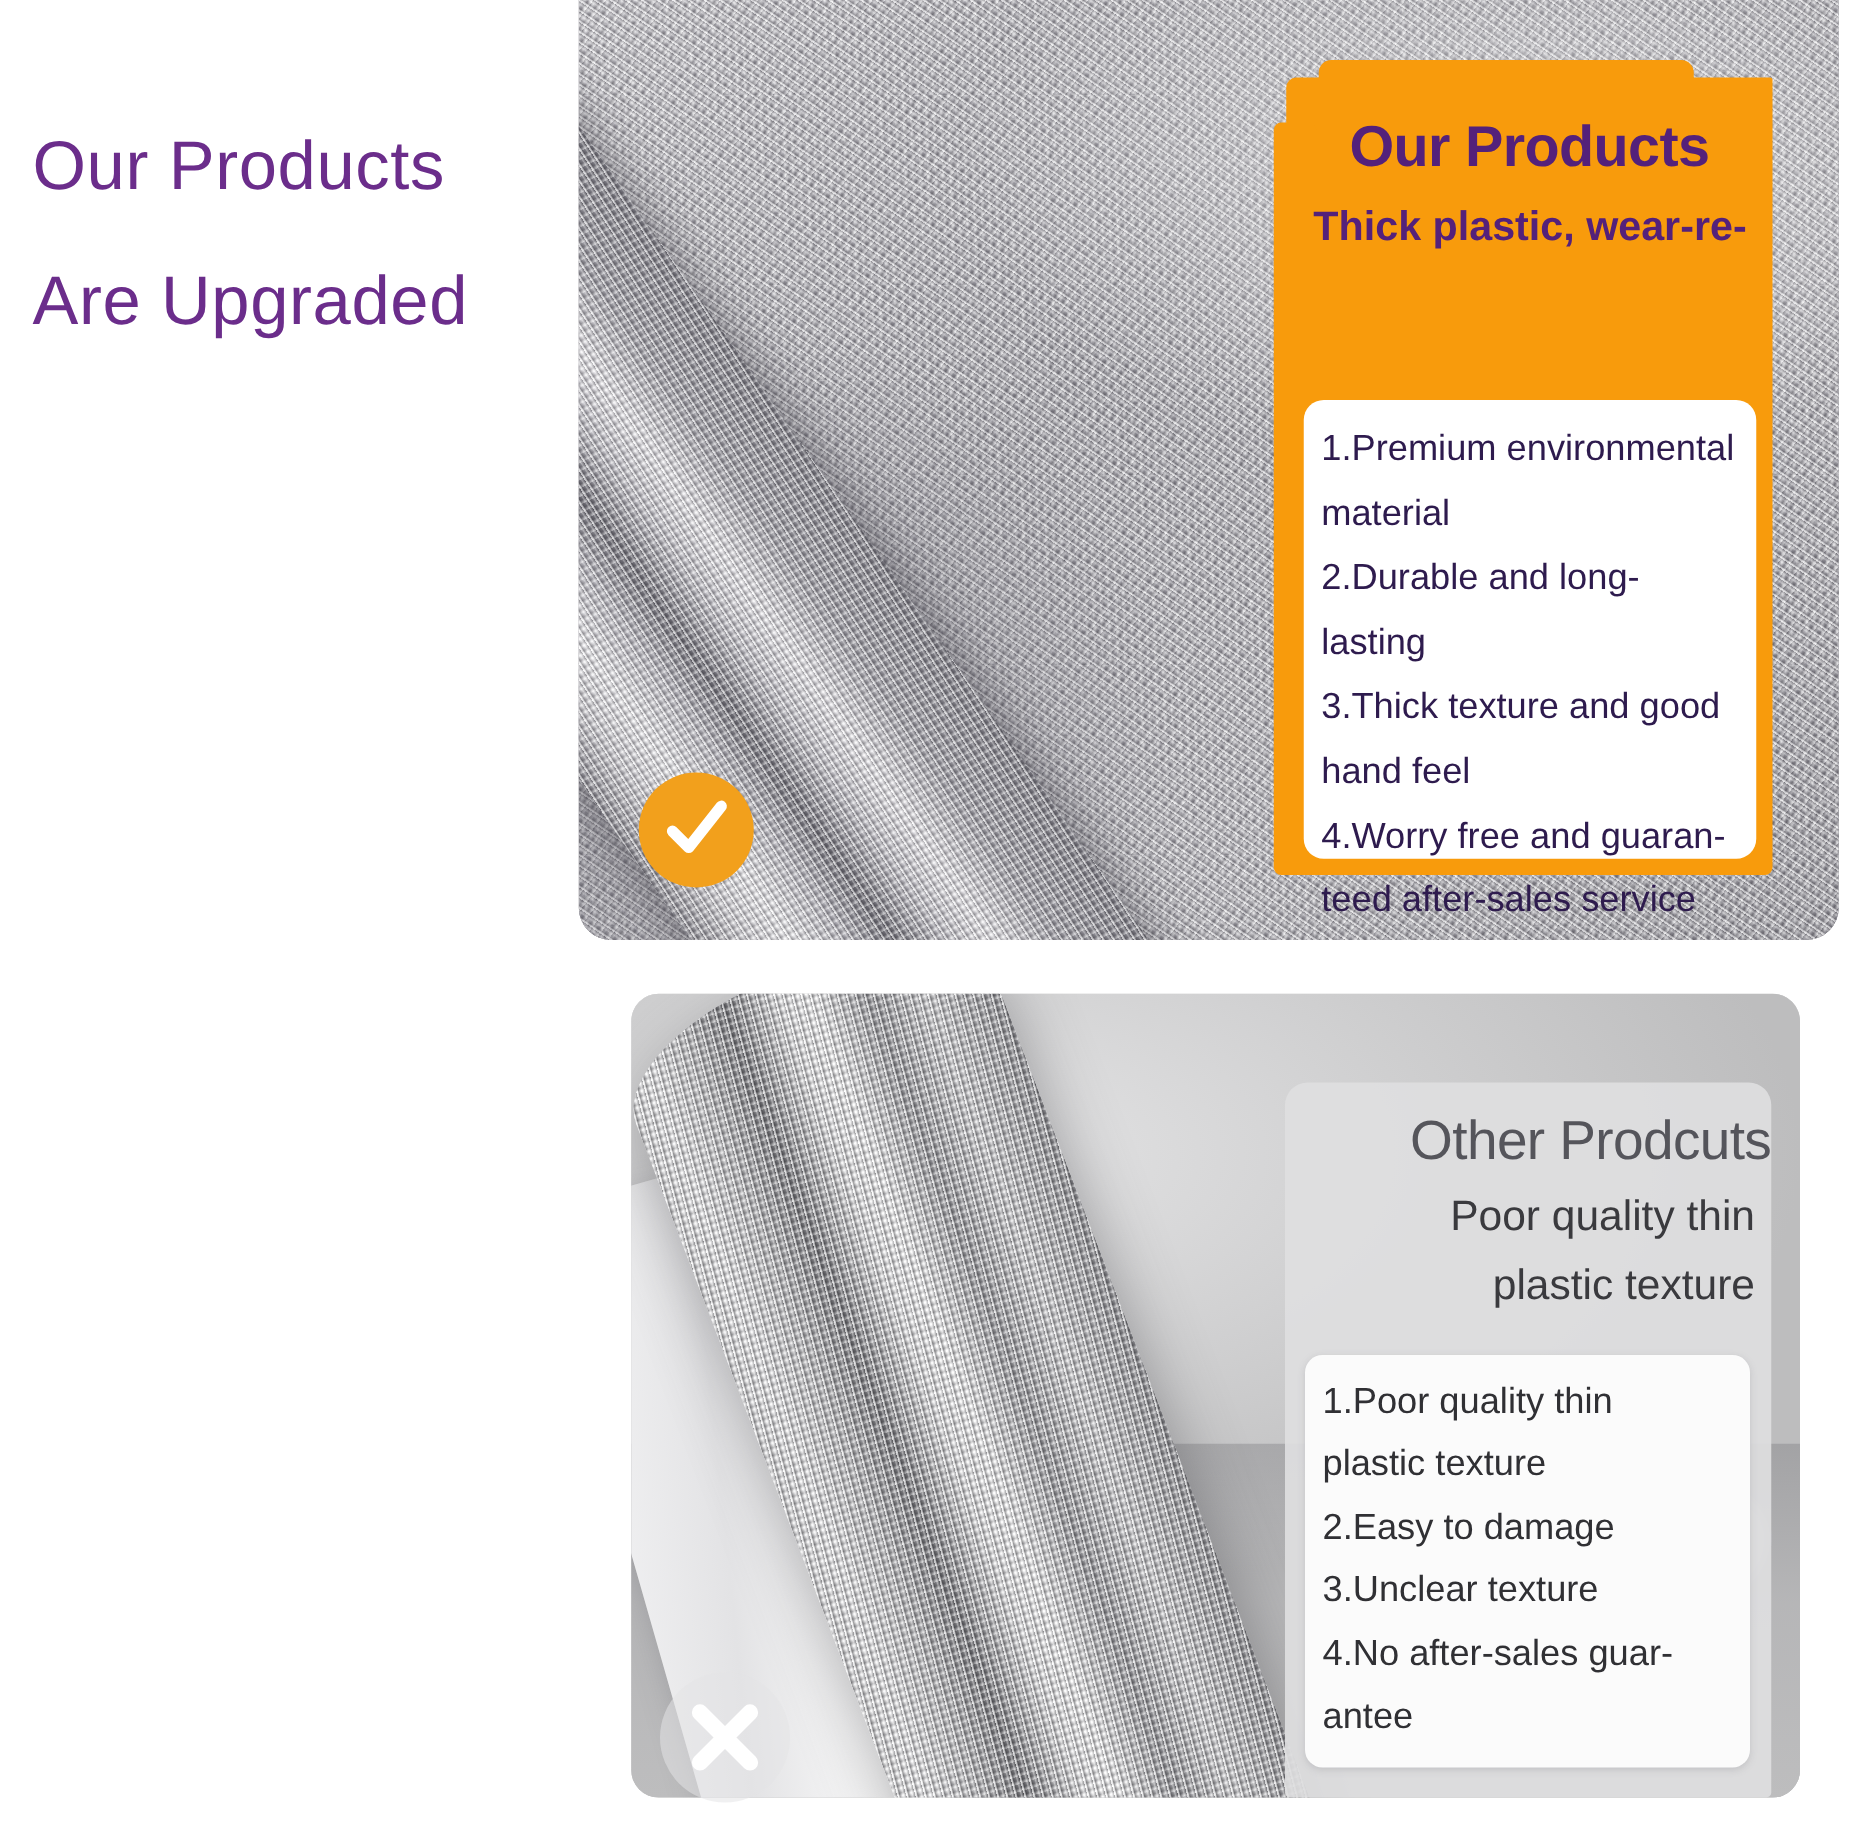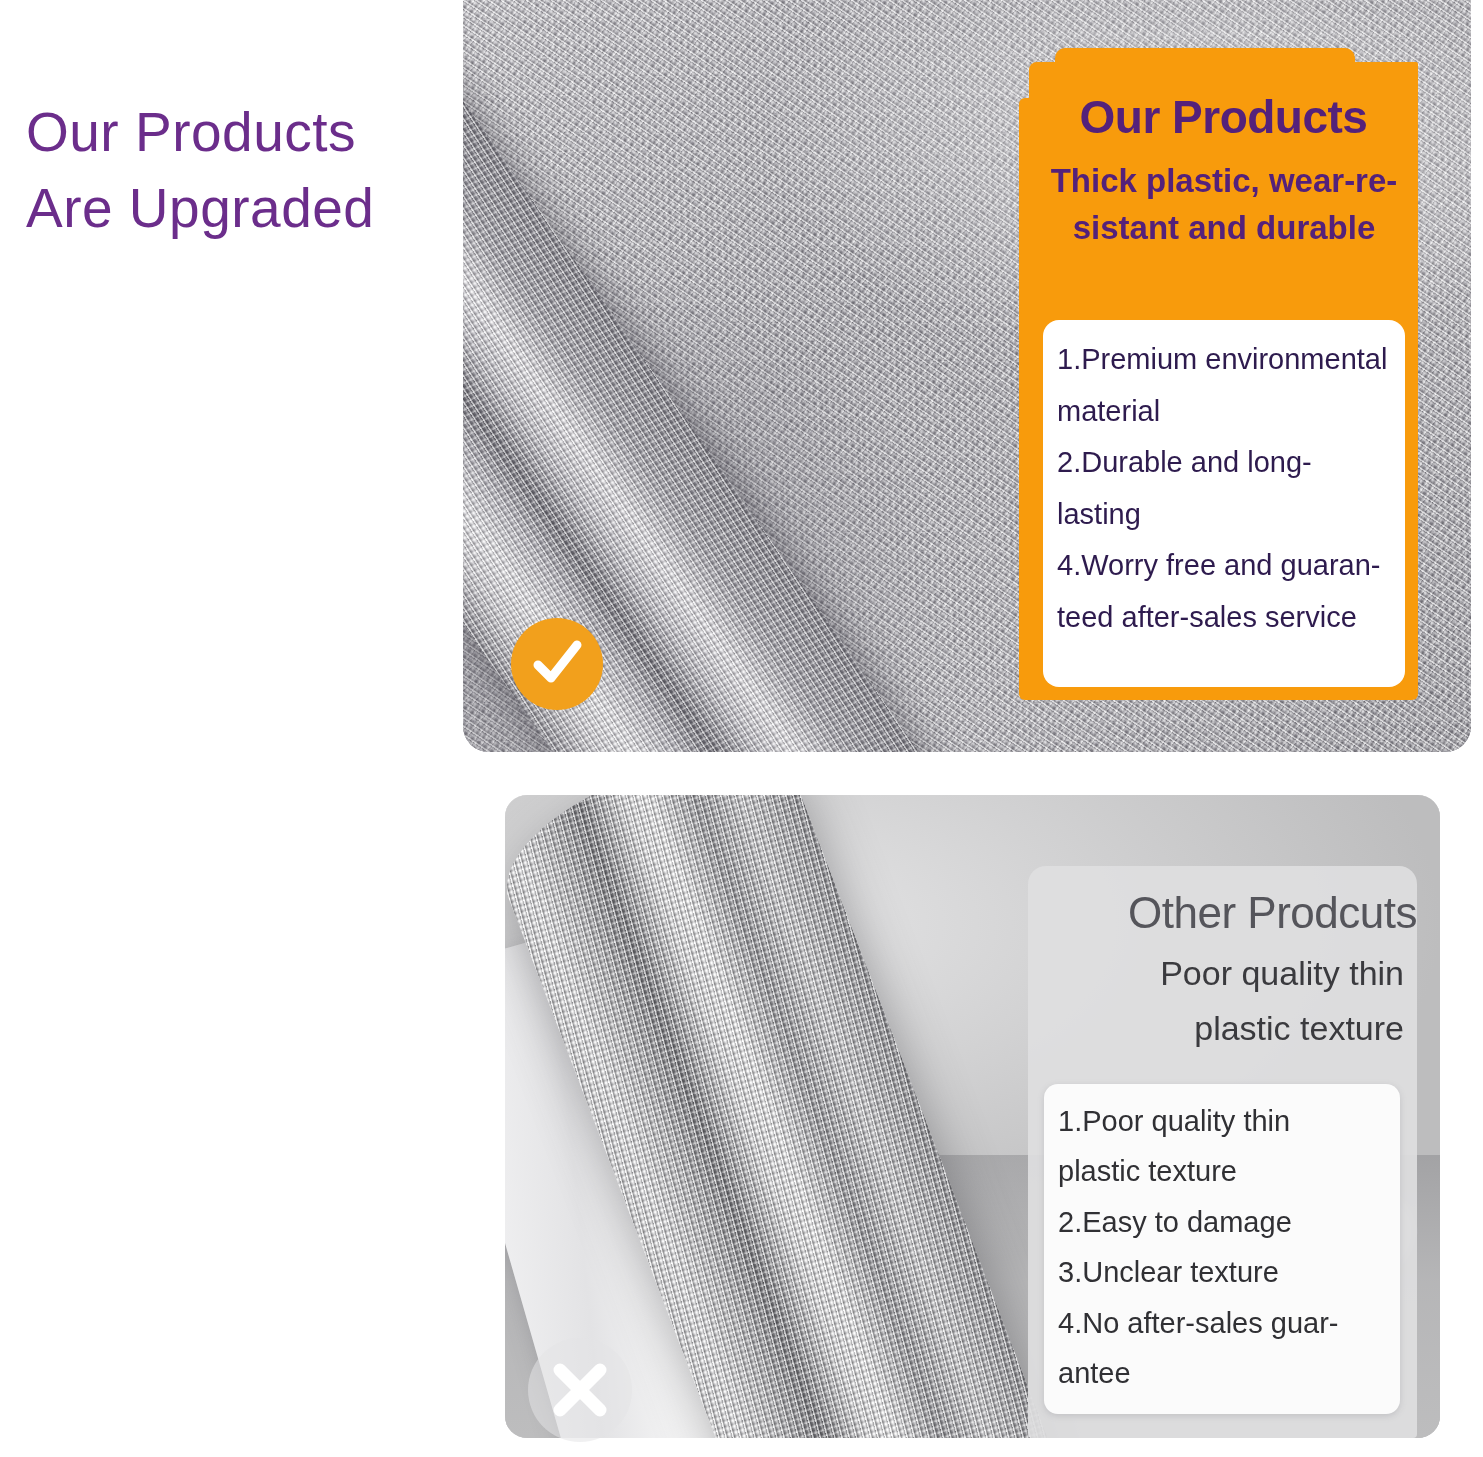--- a/index.html
+++ b/index.html
@@ -24,21 +24,21 @@
     left: 26px;
     top: 95px;
     width: 430px;
     color: #6B2D8B;
     font-size: 55px;
     line-height: 1.38;
     font-weight: 400;
     letter-spacing: 0.5px;
   }
   .headline .l1 { display: block; }
-  .headline .l2 { display: block; }
+  .headline .l2 { display: block; margin-top: 32px; }
 
   
   .photo-top {
     position: absolute;
     left: 463px;
     top: 0px;
     width: 1008px;
     height: 752px;
     border-radius: 0 0 26px 26px;
     overflow: hidden;
@@ -348,26 +348,27 @@
   <div class="badge-check">
     <svg width="62" height="62" viewBox="0 0 62 62">
       <path d="M12 32 L25 45 L51 12" stroke="#FFFFFF" stroke-width="9" stroke-linecap="round" stroke-linejoin="round" fill="none"></path>
     </svg>
   </div>
 
   <div class="panel-orange">
     <div class="panel-orange-title">Our Products</div>
     <div class="panel-orange-sub">
       <span class="sub-l1">Thick plastic, wear-re-</span>
-      <span class="sub-l2">sistant and durable</span>
     </div>
     <div class="list-white-top">
       <div class="li">1.Premium environmental
 material</div>
       <div class="li">2.Durable and long-lasting</div>
+      <div class="li">3.Thick texture and good
+hand feel</div>
       <div class="li">4.Worry free and guaran-
 teed after-sales service</div>
     </div>
   </div>
 
   <div class="photo-bottom">
     <div class="bg-bottom"></div>
     <div class="bg-bottom-shadow"></div>
     <div class="sheet-bottom"></div>
     <div class="roll-bottom"></div>

